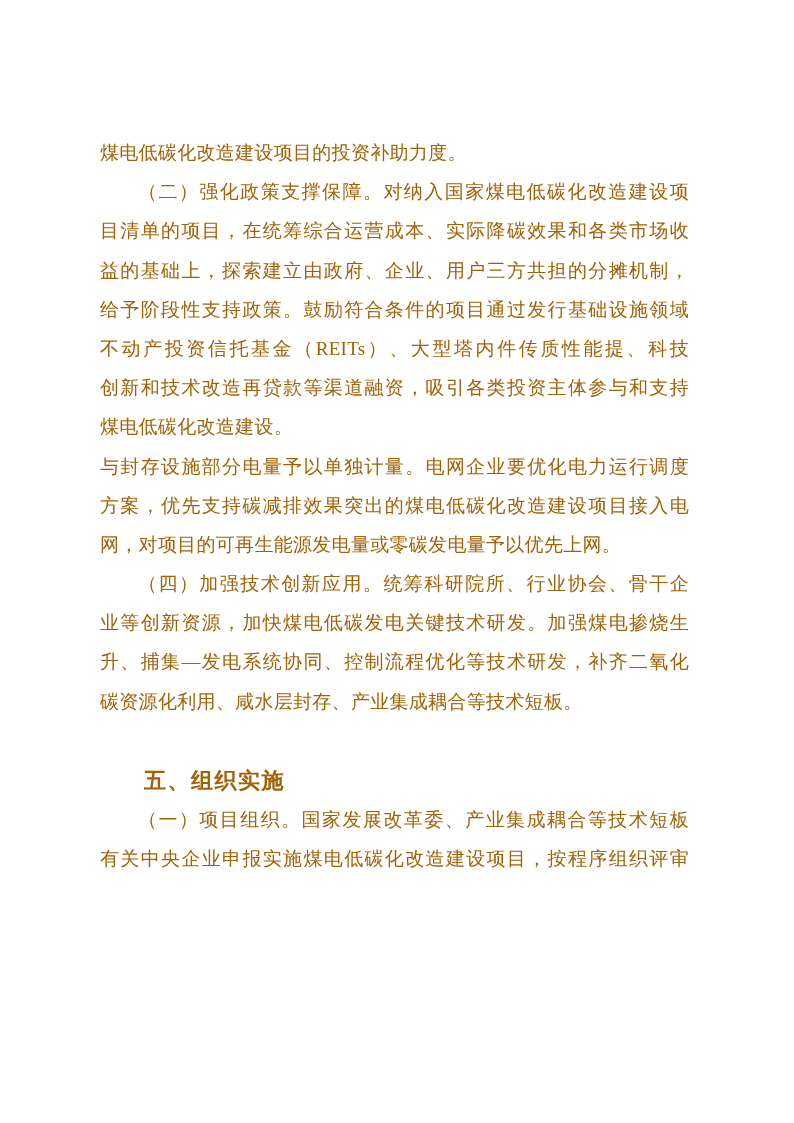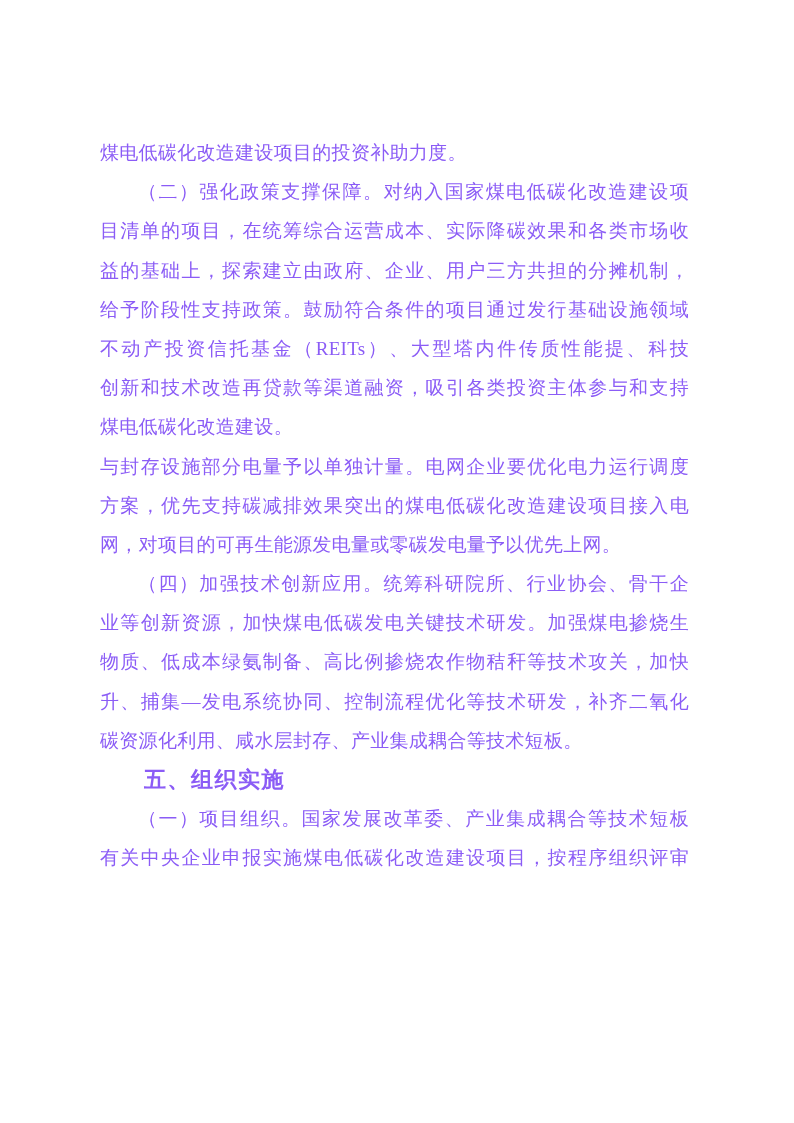--- a/index.html
+++ b/index.html
@@ -7,21 +7,21 @@
     padding: 0;
     background: #ffffff;
   }
   .page {
     position: relative;
     width: 794px;
     height: 1123px;
     background: #ffffff;
     overflow: hidden;
     font-family: "Liberation Serif", "DejaVu Serif", serif;
-    color: #8b5cf6;
+    color: #a16207;
   }
   .textblock {
     position: absolute;
     left: 100px;
     top: 133px;
     width: 589px;
   }
   .ln {
     height: 39.2px;
     line-height: 39.2px;
@@ -41,20 +41,21 @@
   .lead {
     font-weight: 400;
   }
   .heading {
     font-family: "Liberation Sans", "DejaVu Sans", sans-serif;
     font-weight: 700;
     font-size: 22px;
     letter-spacing: 1.5px;
     text-align: left;
     text-align-last: left;
+    margin-top: 40px;
   }
 </style>
 </head>
 <body>
 
 <div class="page">
   <div class="textblock">
 
     <div class="ln"><span>煤电低碳化改造建设项目的投资补助力度。</span></div>
 
@@ -65,21 +66,20 @@
     <div class="ln j"><span>不动产投资信托基金（REITs）、大型塔内件传质性能提、科技</span></div>
     <div class="ln j"><span>创新和技术改造再贷款等渠道融资，吸引各类投资主体参与和支持</span></div>
     <div class="ln"><span>煤电低碳化改造建设。</span></div>
 
     <div class="ln j"><span>与封存设施部分电量予以单独计量。电网企业要优化电力运行调度</span></div>
     <div class="ln j"><span>方案，优先支持碳减排效果突出的煤电低碳化改造建设项目接入电</span></div>
     <div class="ln"><span>网，对项目的可再生能源发电量或零碳发电量予以优先上网。</span></div>
 
     <div class="ln ind j"><span class="lead">（四）加强技术创新应用。</span><span>统筹科研院所、行业协会、骨干企</span></div>
     <div class="ln j"><span>业等创新资源，加快煤电低碳发电关键技术研发。加强煤电掺烧生</span></div>
-    <div class="ln j"><span>物质、低成本绿氨制备、高比例掺烧农作物秸秆等技术攻关，加快</span></div>
     <div class="ln j"><span>升、捕集—发电系统协同、控制流程优化等技术研发，补齐二氧化</span></div>
     <div class="ln"><span>碳资源化利用、咸水层封存、产业集成耦合等技术短板。</span></div>
 
     <div class="ln ind heading"><span>五、组织实施</span></div>
 
     <div class="ln ind j"><span class="lead">（一）项目组织。</span><span>国家发展改革委、产业集成耦合等技术短板</span></div>
     <div class="ln j"><span>有关中央企业申报实施煤电低碳化改造建设项目，按程序组织评审</span></div>
 
   </div>
 </div>

